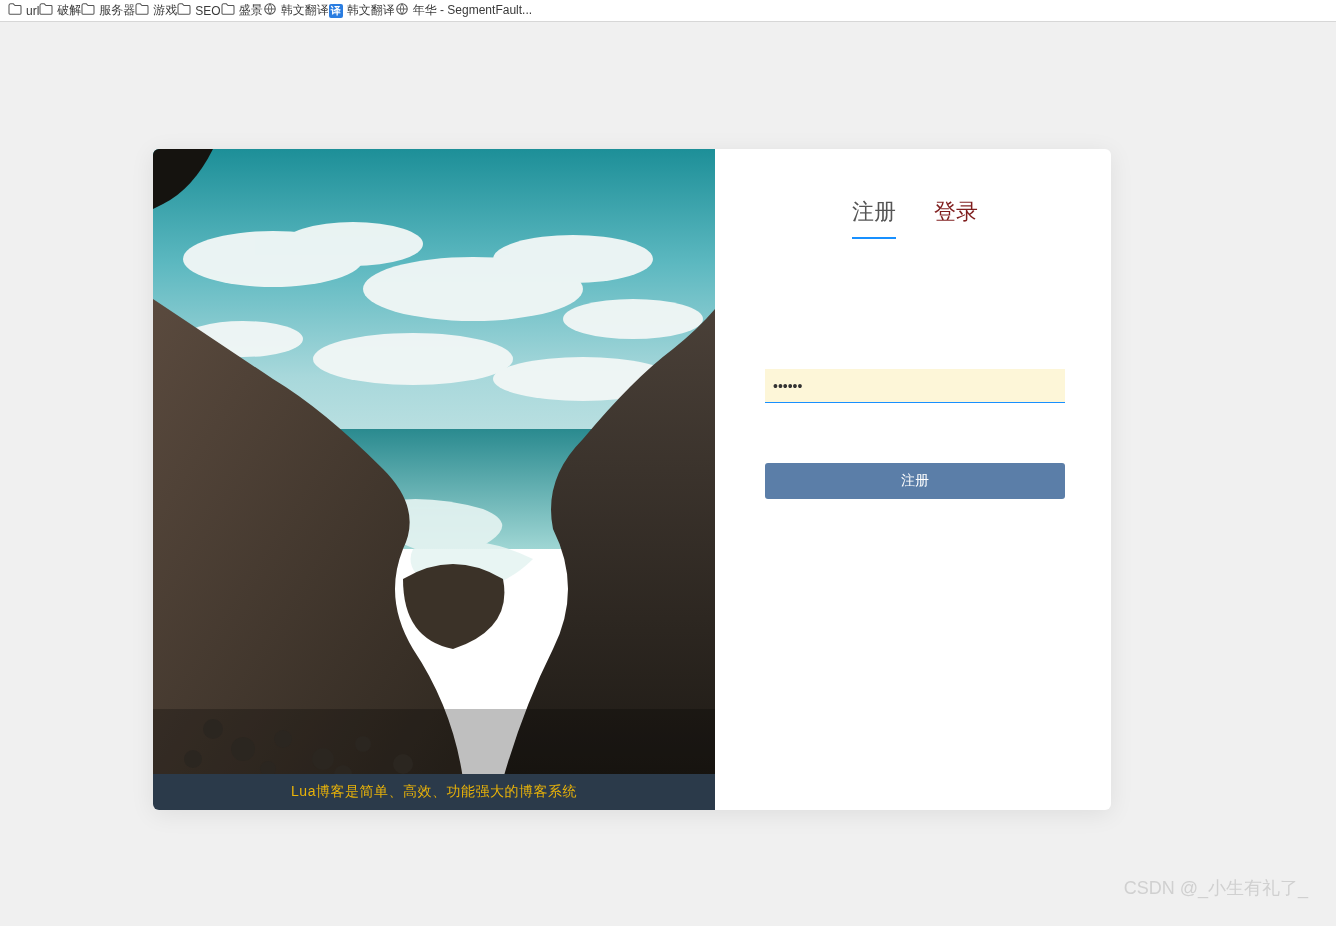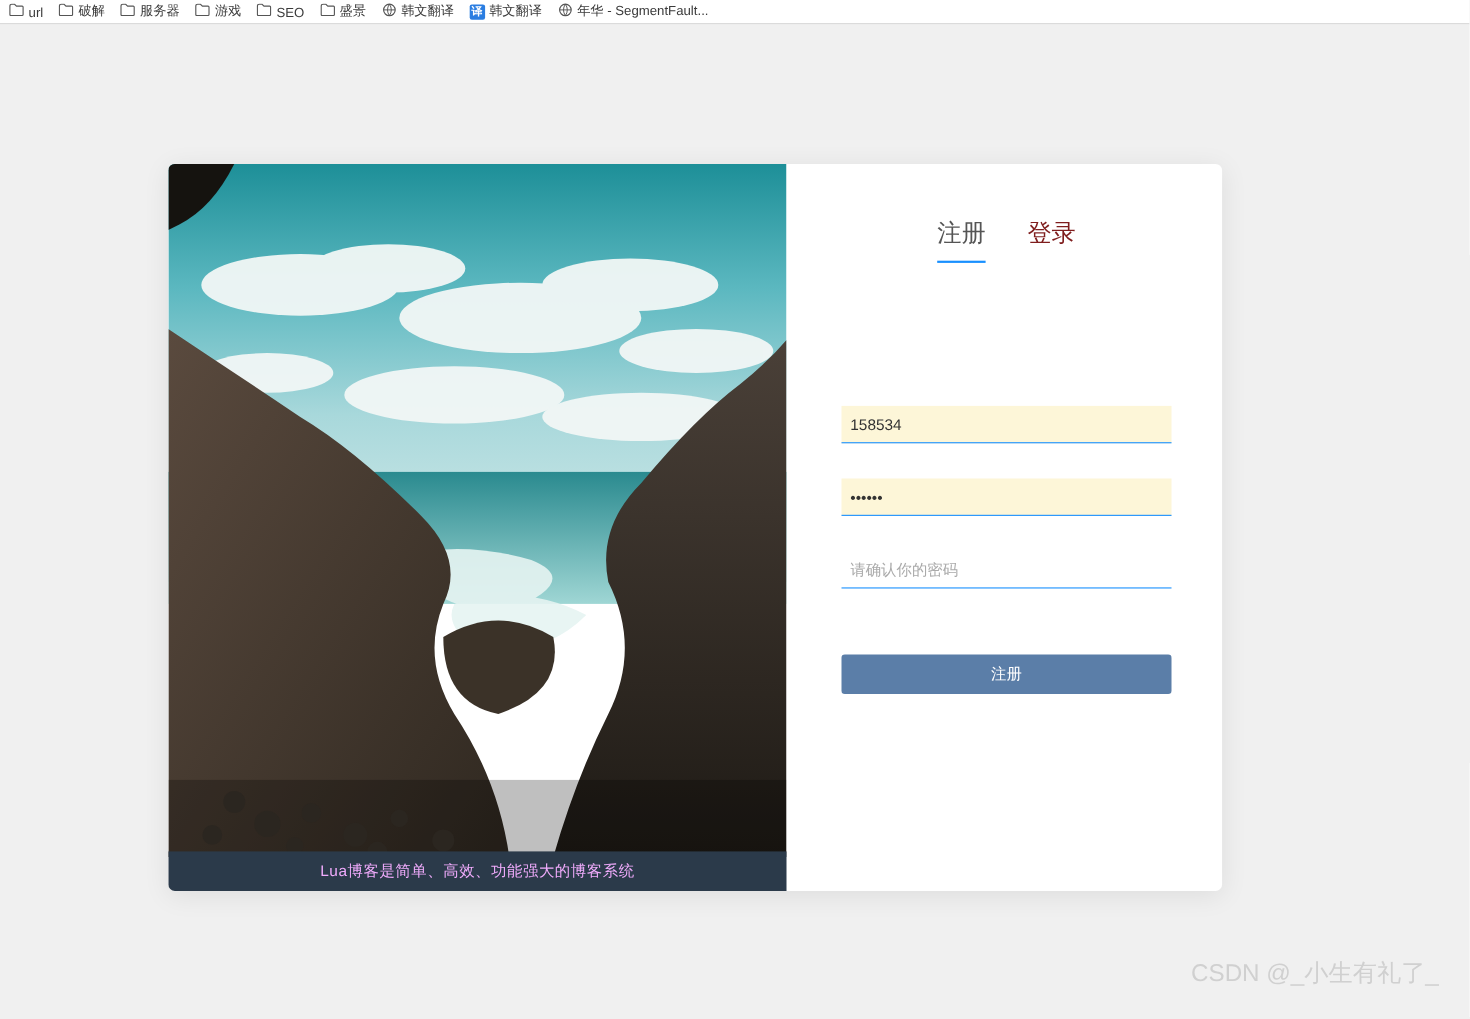--- a/index.html
+++ b/index.html
@@ -3,21 +3,21 @@
 <meta charset="utf-8">
 <style>
   * { box-sizing: border-box; margin: 0; padding: 0; }
   html, body { width: 1336px; height: 926px; font-family: "Microsoft YaHei", Arial, sans-serif; }
   body { background: #f0f0f0; position: relative; overflow: hidden; }
 
   
   .bookmark-bar {
     height: 22px; background: #fff; border-bottom: 1px solid #d7d7d7;
     display: flex; align-items: center; padding: 0 8px;
-    font-size: 12px; color: #3a3a3a; gap: 14px;
+    font-size: 12px; color: #3a3a3a; 
   }
   .bm-item { display: flex; align-items: center; gap: 4px; cursor: pointer; white-space: nowrap; }
   .bm-folder-icon { width: 14px; height: 12px; }
   .bm-globe-icon { width: 14px; height: 14px; }
   .bm-square-icon {
     width: 14px; height: 14px; background: #2a7de1; color: #fff;
     font-size: 10px; display: flex; align-items: center; justify-content: center;
     border-radius: 2px; font-weight: bold;
   }
 
@@ -25,21 +25,21 @@
   .card {
     position: absolute; left: 153px; top: 149px; width: 958px; height: 661px;
     background: #fff; border-radius: 6px; box-shadow: 0 4px 24px rgba(0,0,0,0.08);
     display: flex; overflow: hidden;
   }
   .left-panel { width: 562px; height: 100%; position: relative; color: #fff; }
   .left-image { width: 100%; height: 630px; display: block; }
   .left-caption {
     position: absolute; left: 0; right: 0; bottom: 0; height: 36px;
     background: #2b3a4a; display: flex; align-items: center; justify-content: center;
-    font-size: 14px; color: #f0abfc; letter-spacing: 0.5px;
+    font-size: 14px; color: #eab308; letter-spacing: 0.5px;
   }
   .right-panel { flex: 1; padding: 48px 46px 0 50px; position: relative; }
   .tabs { display: flex; justify-content: center; gap: 38px; font-size: 22px; }
   .tab { padding-bottom: 10px; cursor: pointer; color: #666; }
   .tab.active { color: #555; border-bottom: 2px solid #1890ff; }
   .tab.link { color: #7f1d1d; }
 
   .form { margin-top: 130px; }
   .field { position: relative; margin-bottom: 32px; }
   .field input {
@@ -47,21 +47,21 @@
     background: #fdf6d8; font-size: 14px; padding: 0 8px; outline: none; color: #333;
   }
   .field.plain input { background: transparent; color: #999; }
   .field.plain input::placeholder { color: #aaa; }
   .submit-btn {
     width: 100%; height: 36px; margin-top: 28px; border: none; border-radius: 3px;
     background: #5b7ea8; color: #fff; font-size: 14px; cursor: pointer;
   }
 
   .watermark {
-    position: absolute; right: 28px; bottom: 26px; font-size: 22px; color: #d0d0d0;
+    position: absolute; right: 28px; bottom: 26px; font-size: 18px; color: #d0d0d0;
     font-family: Arial, sans-serif; user-select: none;
   }
 </style>
 </head>
 <body>
 
 <div class="bookmark-bar" id="bookmark-bar">
     <div class="bm-item">
       <span><svg class="bm-folder-icon" viewBox="0 0 16 14">
           <path d="M1 3 Q1 1 3 1 L6 1 L8 3 L14 3 Q15 3 15 4 L15 12 Q15 13 14 13 L2 13 Q1 13 1 12 Z" fill="none" stroke="#555" stroke-width="1.2"></path>
@@ -186,26 +186,20 @@
     <div class="left-caption">Lua博客是简单、高效、功能强大的博客系统</div>
   </div>
 
   <div class="right-panel">
     <div class="tabs">
       <div class="tab active">注册</div>
       <div class="tab link">登录</div>
     </div>
     <form class="form">
       <div class="field">
-        <input type="text" value="158534" style="">
-      </div>
-      <div class="field">
         <input type="password" id="pwd-input" value="xxxxxx" style="">
-      </div>
-      <div class="field plain">
-        <input type="text" placeholder="请确认你的密码" style="">
       </div>
       <button class="submit-btn">注册</button>
     </form>
   </div>
 </div>
 
 <div class="watermark">CSDN @_小生有礼了_</div>
 
 </body></html>

